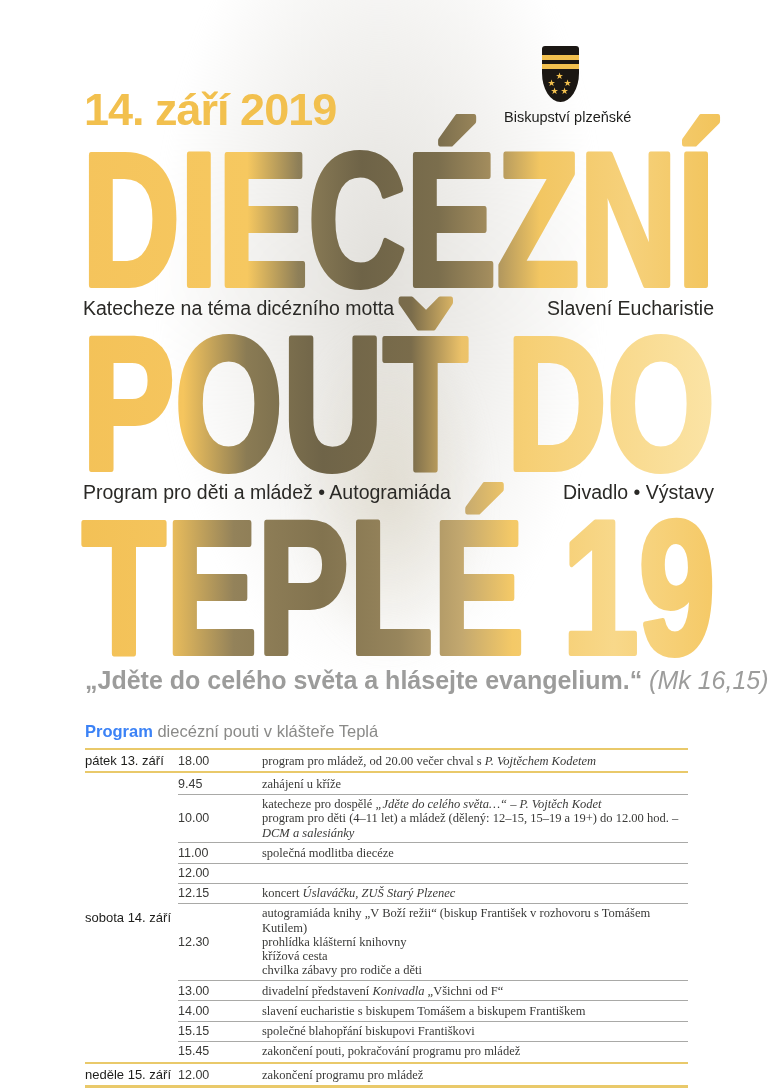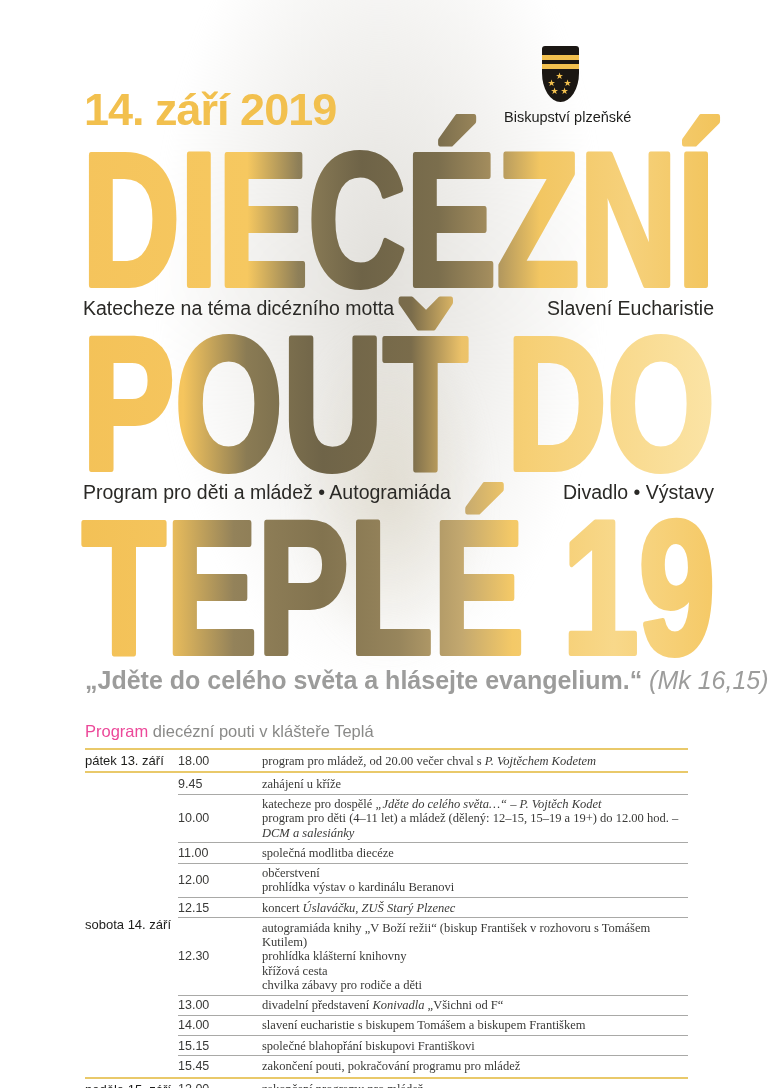--- a/index.html
+++ b/index.html
@@ -31,21 +31,21 @@
   .info-row{display:flex;justify-content:space-between;align-items:baseline;
     font-size:19.5px;color:#2a2926;margin:9px 1px 10px 1px;position:relative;z-index:2;}
   
   .quote{position:absolute;left:85px;top:666px;width:625px;font-size:25px;color:#9c9c9b;
     white-space:nowrap;}
   .q-main{font-weight:bold;}
   .q-ref{font-weight:normal;font-style:italic;}
   
   .program{position:absolute;left:85px;top:722px;width:603px;}
   .p-title{font-size:16.5px;margin-bottom:7px;}
-  .p-accent{color:#ec4899;font-weight:normal;}
+  .p-accent{color:#3b82f6;font-weight:bold;}
   .p-rest{color:#8a8a88;}
   .ptable{border-top:2px solid #e9c96a;font-size:12.5px;color:#3a3a38;}
   .pgroup{display:flex;border-bottom:2px solid #e9c96a;padding:1px 0;}
   .pgroup:last-child{border-bottom-width:3px;}
   .pday{width:93px;flex:none;font-weight:normal;font-size:13px;color:#1d1d1b;
     display:flex;align-items:center;}
   .prows{flex:1;}
   .prow{display:flex;align-items:center;padding:2.5px 0;}
   .prow + .prow{border-top:1px solid #a9a9a7;}
   .ptime{width:72px;flex:none;text-align:left;}
@@ -170,24 +170,20 @@
               </div>
             </div>
             <div class="prow">
               <div class="ptime">11.00</div>
               <div class="pdesc">
                 <div class="pline"><span>společná modlitba diecéze</span></div>
               </div>
             </div>
             <div class="prow">
               <div class="ptime">12.00</div>
-              <div class="pdesc">
-                <div class="pline"><span>občerstvení</span></div>
-                <div class="pline"><span>prohlídka výstav o kardinálu Beranovi</span></div>
-              </div>
             </div>
             <div class="prow">
               <div class="ptime">12.15</div>
               <div class="pdesc">
                 <div class="pline"><span>koncert </span><span class="it">Úslaváčku, ZUŠ Starý Plzenec</span></div>
               </div>
             </div>
             <div class="prow">
               <div class="ptime">12.30</div>
               <div class="pdesc">

